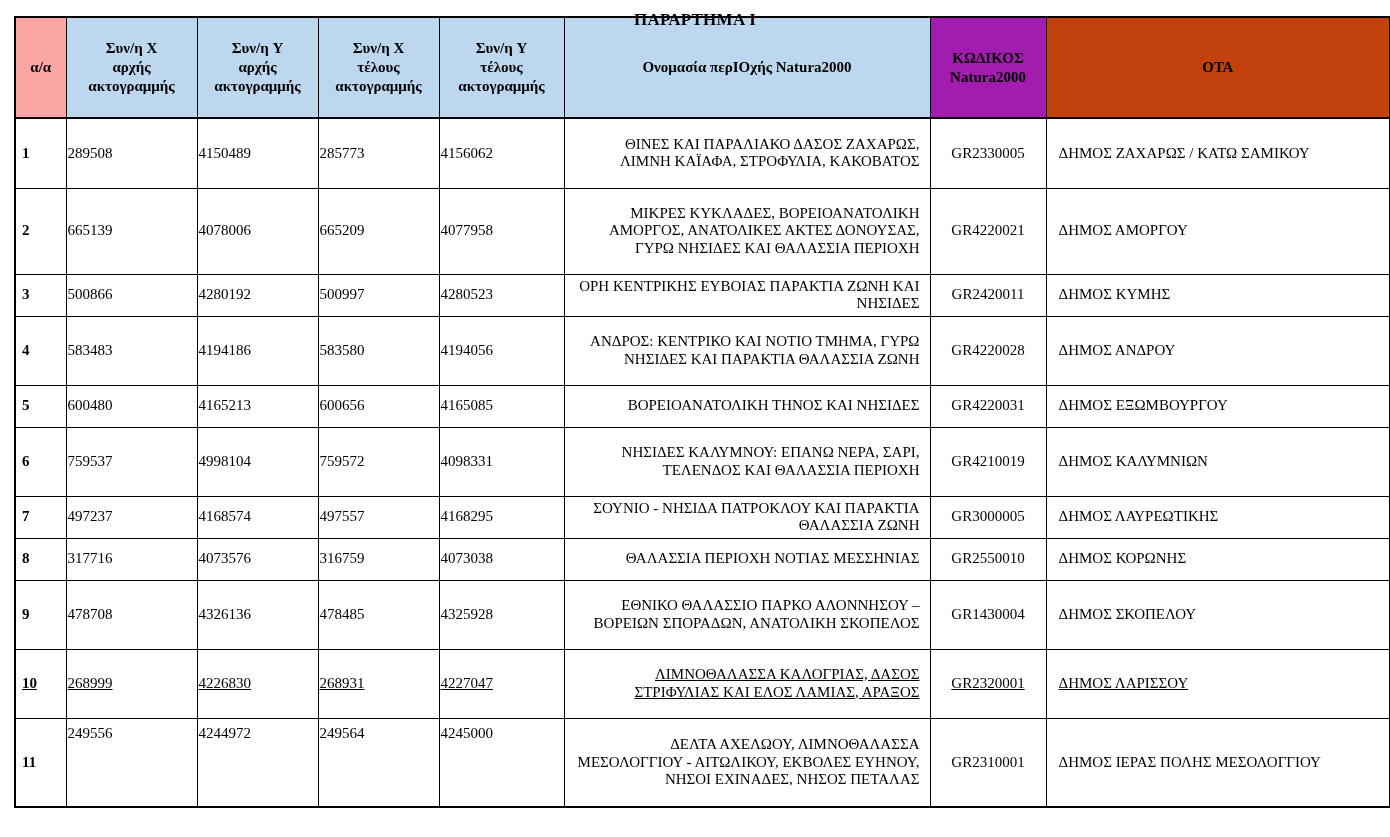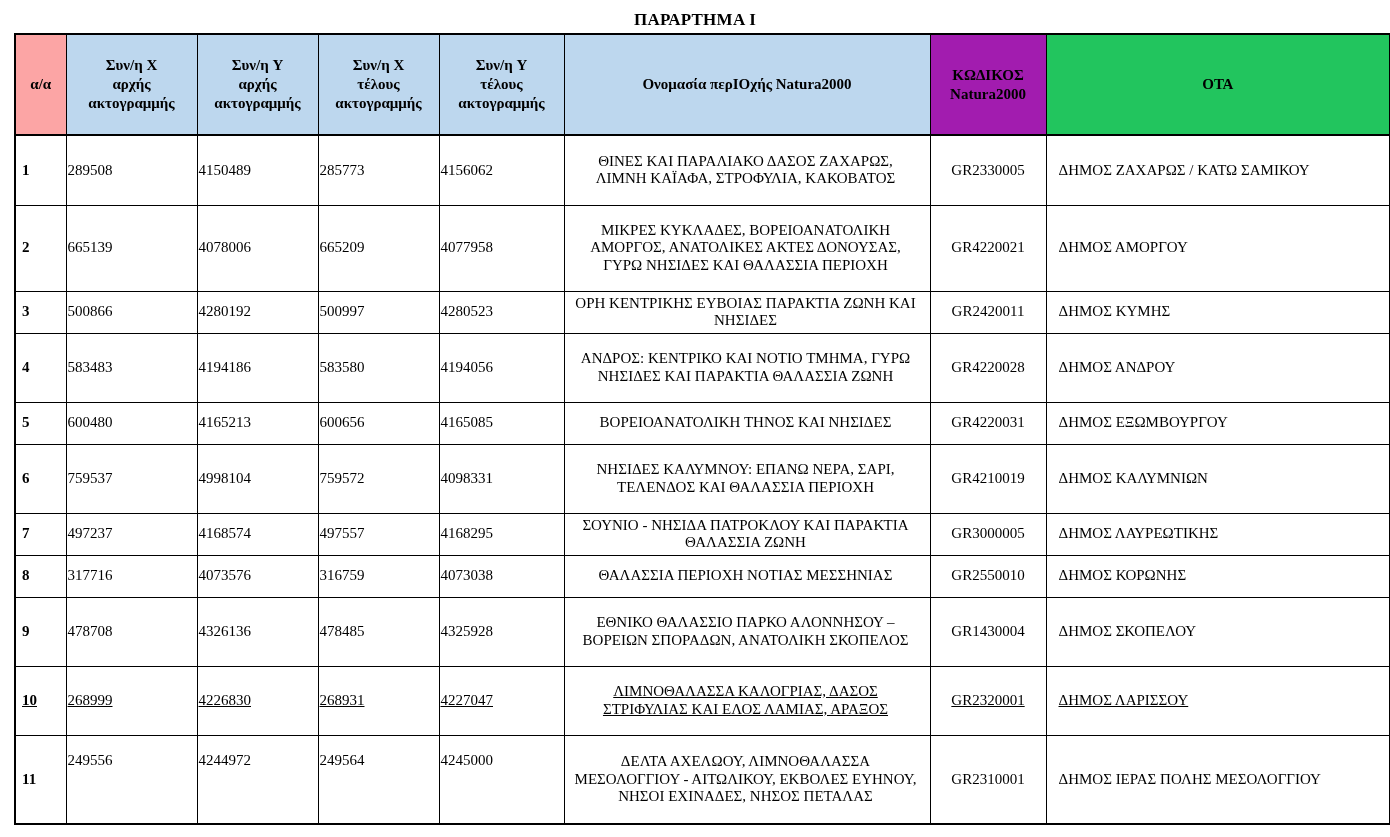--- a/index.html
+++ b/index.html
@@ -4,21 +4,21 @@
 <style>
   html, body {
     margin: 0;
     padding: 0;
     background: #ffffff;
     width: 1390px;
     font-family: "Liberation Serif", "DejaVu Serif", serif;
     color: #000000;
   }
   .page-title {
-    height: 33px;
+    height: 16px;
     padding-top: 10px;
     box-sizing: border-box;
     text-align: center;
     font-size: 17px;
     font-weight: bold;
     letter-spacing: 0.3px;
   }
   table.annex-table {
     border-collapse: collapse;
     table-layout: fixed;
@@ -46,27 +46,27 @@
     font-size: 15px;
     line-height: 17.5px;
     vertical-align: middle;
   }
   td.num {
     font-weight: bold;
     text-align: left;
     padding-left: 6px;
   }
   td.coord { text-align: left; }
-  td.name  { text-align: center; padding: 3px 10px 3px 7px; }
+  td.name  { text-align: right; padding: 3px 10px 3px 7px; }
   td.code  { text-align: center; }
   td.ota   { text-align: left; padding-left: 12px; }
   
   tbody tr:last-child td.coord {
     vertical-align: top;
-    padding-top: 16px;
+    padding-top: 6px;
   }
 </style>
 </head>
 <body>
 
 <div class="page-title">ΠΑΡΑΡΤΗΜΑ Ι</div>
 
 <table class="annex-table">
   <colgroup>
     <col style="width:51px">
@@ -89,21 +89,21 @@
 ακτογραμμής</th>
       <th style="background: rgb(189, 215, 238);">Συν/η X
 τέλους
 ακτογραμμής</th>
       <th style="background: rgb(189, 215, 238);">Συν/η Y
 τέλους
 ακτογραμμής</th>
       <th style="background: rgb(189, 215, 238);">Ονομασία περΙΟχής Natura2000</th>
       <th style="background: #a21caf;">ΚΩΔΙΚΟΣ
 Natura2000</th>
-      <th style="background: #22c55e;">ΟΤΑ</th>
+      <th style="background: #c2410c;">ΟΤΑ</th>
     </tr>
   </thead>
   <tbody id="rows-body">
       <tr style="height: 70px;">
     <td class="num">1</td>
     <td class="coord">289508</td>
     <td class="coord">4150489</td>
     <td class="coord">285773</td>
     <td class="coord">4156062</td>
     <td class="name">ΘΙΝΕΣ ΚΑΙ ΠΑΡΑΛΙΑΚΟ ΔΑΣΟΣ ΖΑΧΑΡΩΣ, ΛΙΜΝΗ ΚΑΪΑΦΑ, ΣΤΡΟΦΥΛΙΑ, ΚΑΚΟΒΑΤΟΣ</td>

